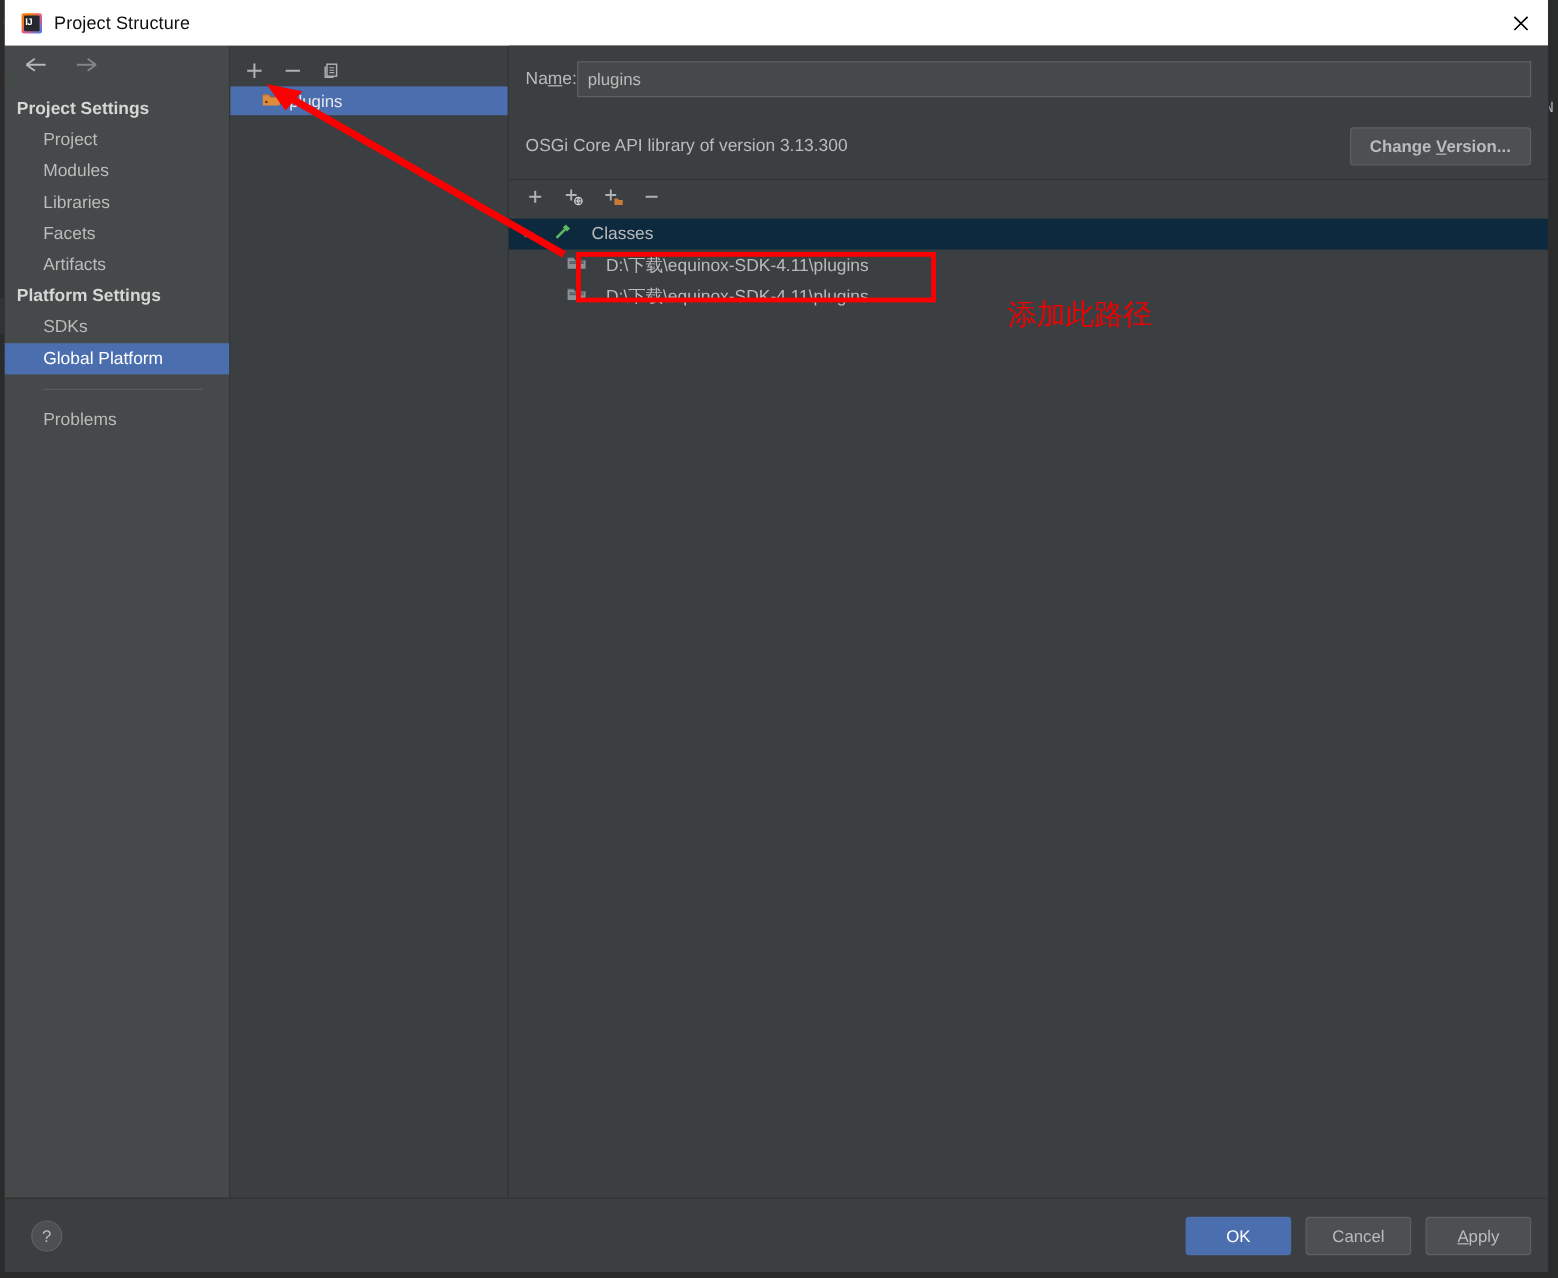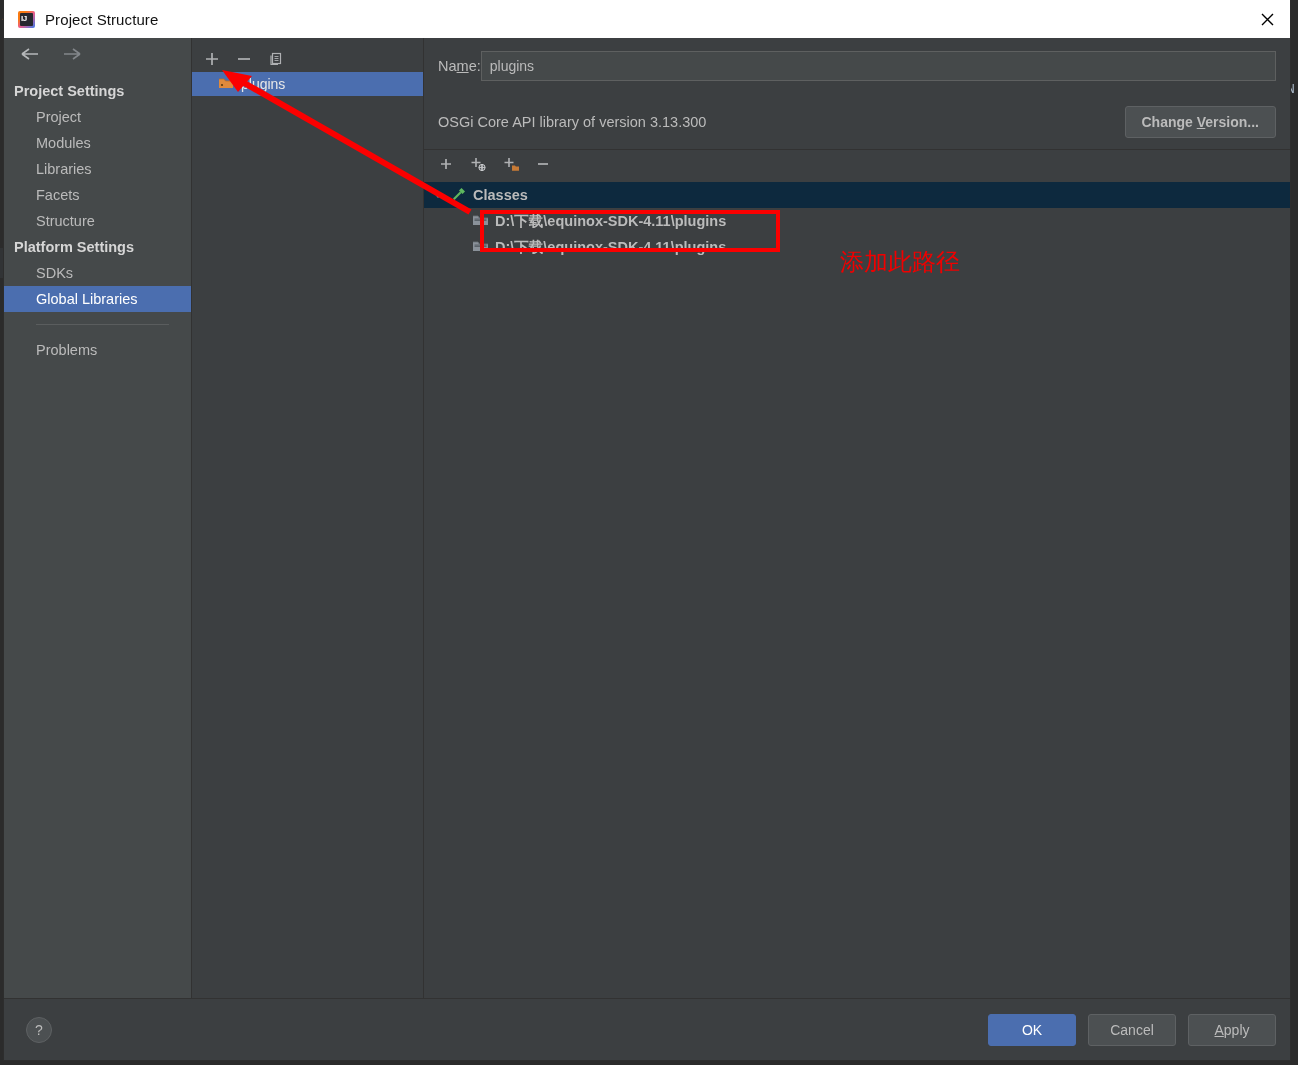--- a/index.html
+++ b/index.html
@@ -154,22 +154,22 @@
     font-family: "Liberation Sans", sans-serif;
     font-weight: bold;
   }
   #change-version-btn u { text-decoration: underline; }
   #roots-toolbar {
     height: 32px; display: flex; align-items: center;
     gap: 15px; padding-left: 14px; flex: none;
   }
   #roots-tree { flex: 1; overflow: hidden; position: relative; }
   .tree-row {
-    height: 26px; display: flex; align-items: center; gap: 6px;
-    font-size: 14.5px; color: #bbbbbb; cursor: pointer; font-weight: bold;
+    height: 26px; display: flex; align-items: center; gap: 16px;
+    font-size: 14.5px; color: #bbbbbb; cursor: pointer;
   }
   .tree-row.header { background: #0d293e; padding-left: 8px; }
   .tree-row.header.plain { background: transparent; }
   .tree-row.child { padding-left: 48px; }
   .twisty { width: 12px; display: flex; align-items: center; justify-content: center; flex: none; }
 
   
   #bottombar {
     height: 62px; flex: none;
     border-top: 1px solid #323232;
@@ -249,25 +249,25 @@
           </svg>
         </span>
       </div>
 
       <div id="sidebar-list">
         <div class="side-group">Project Settings</div>
         <div class="side-item">Project</div>
         <div class="side-item">Modules</div>
         <div class="side-item">Libraries</div>
         <div class="side-item">Facets</div>
-        <div class="side-item">Structure</div>
+        <div class="side-item">Artifacts</div>
 
         <div class="side-group">Platform Settings</div>
         <div class="side-item">SDKs</div>
-        <div class="side-item selected">Global Libraries</div>
+        <div class="side-item selected">Global Platform</div>
 
         <div class="side-sep"></div>
         <div class="side-item">Problems</div>
       </div>
     </div>
 
     <div id="midpanel">
       <div id="mid-toolbar">
         <span class="tb-icon">
           <svg width="16" height="16" viewBox="0 0 16 16">

